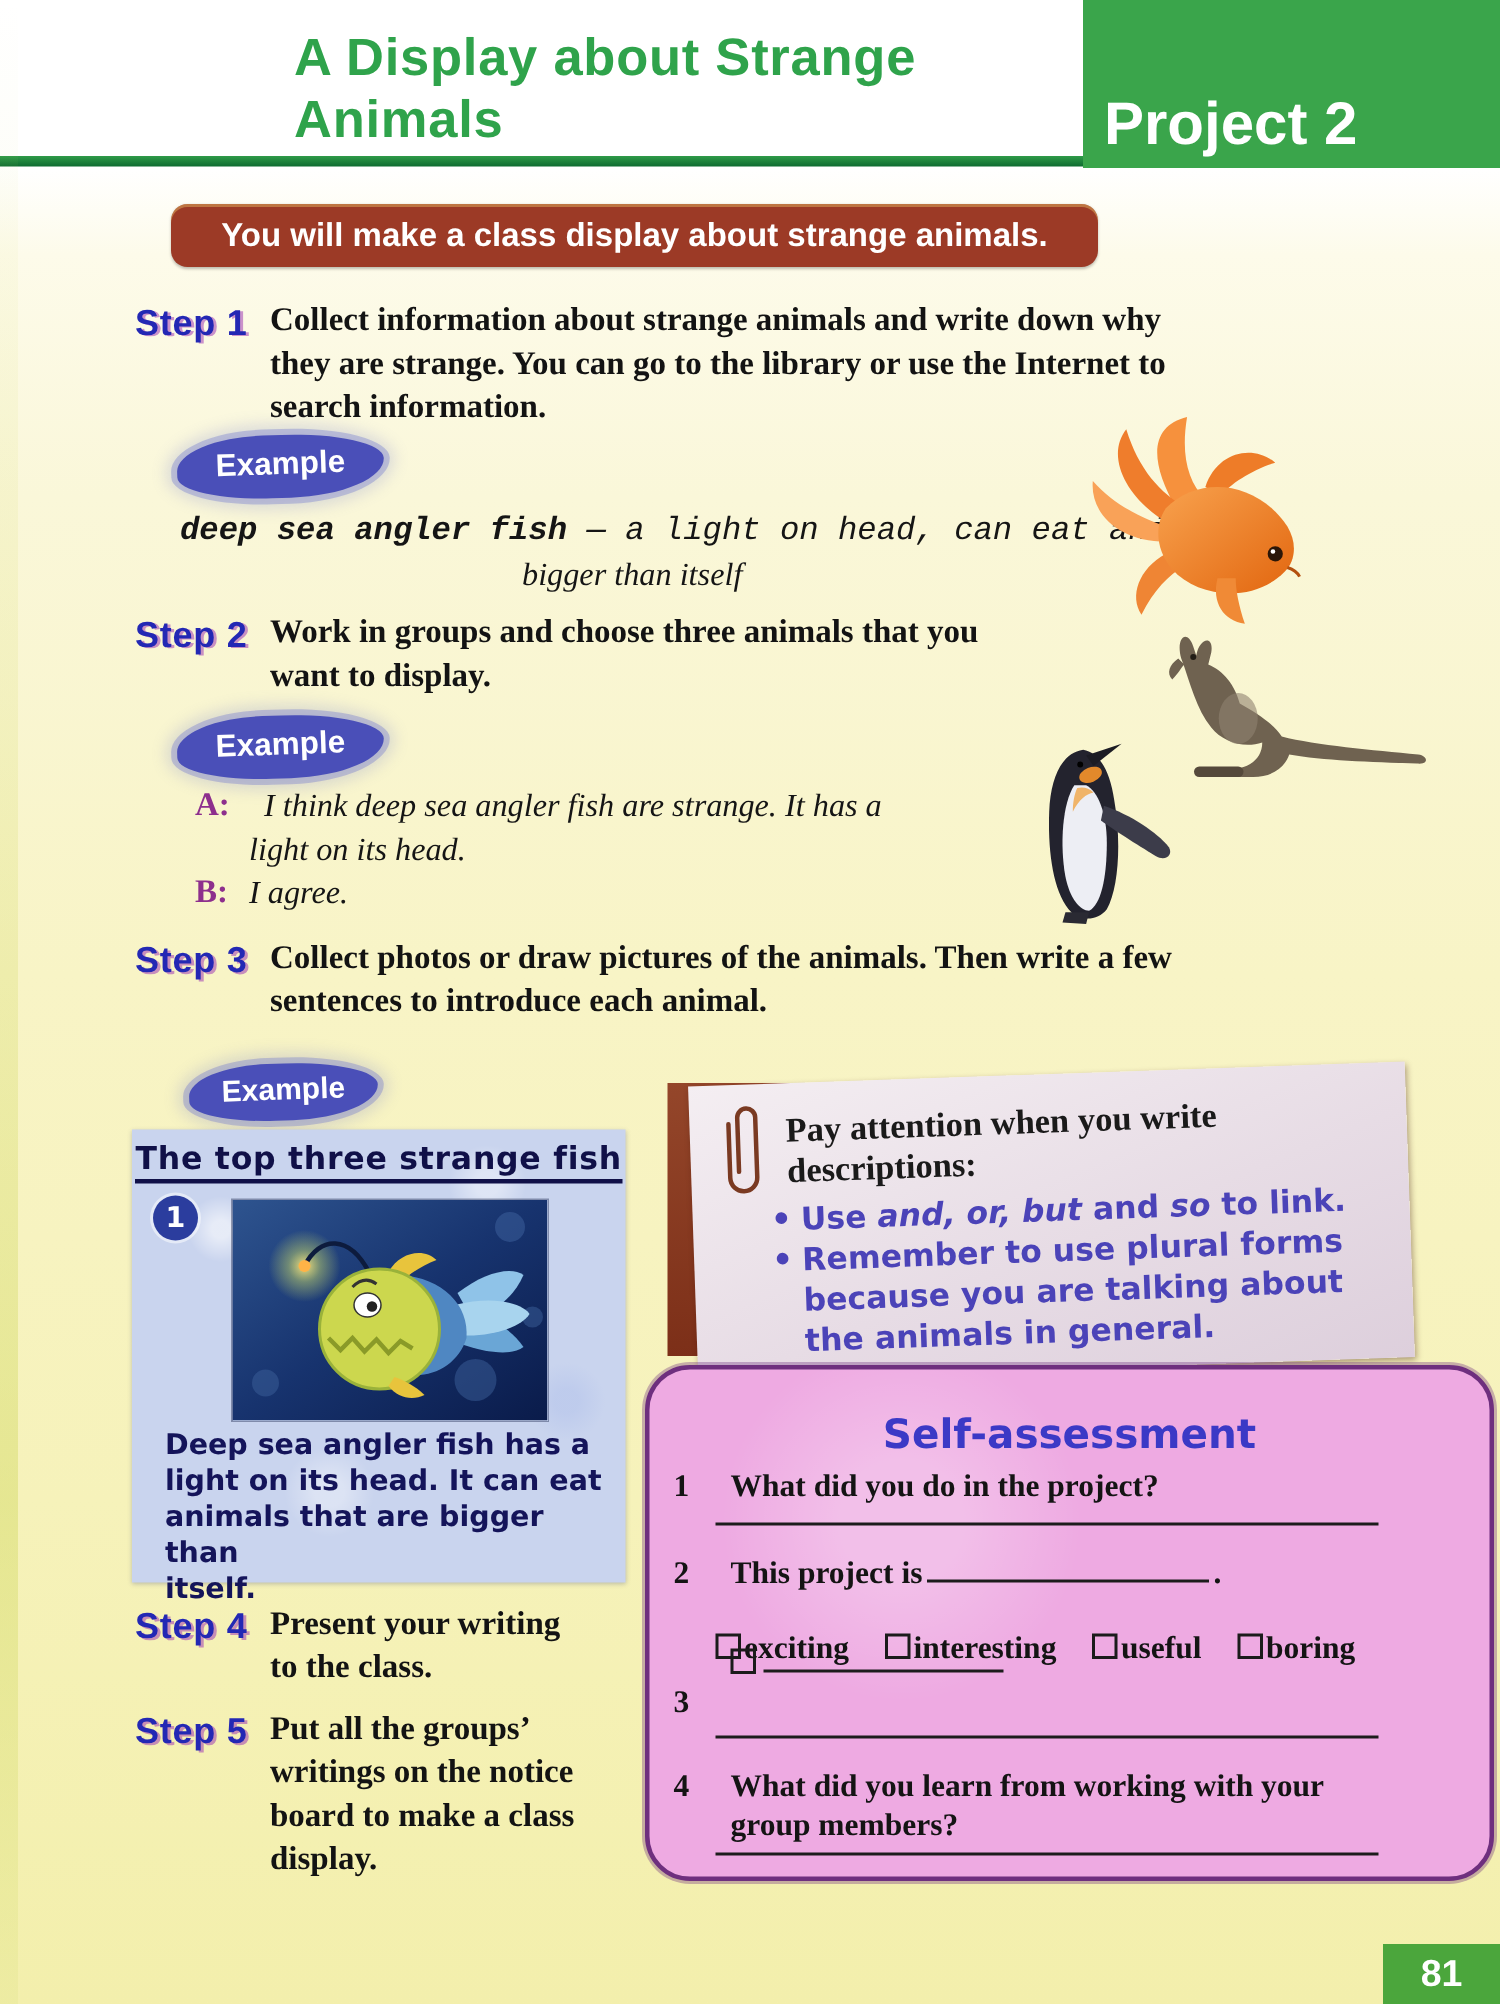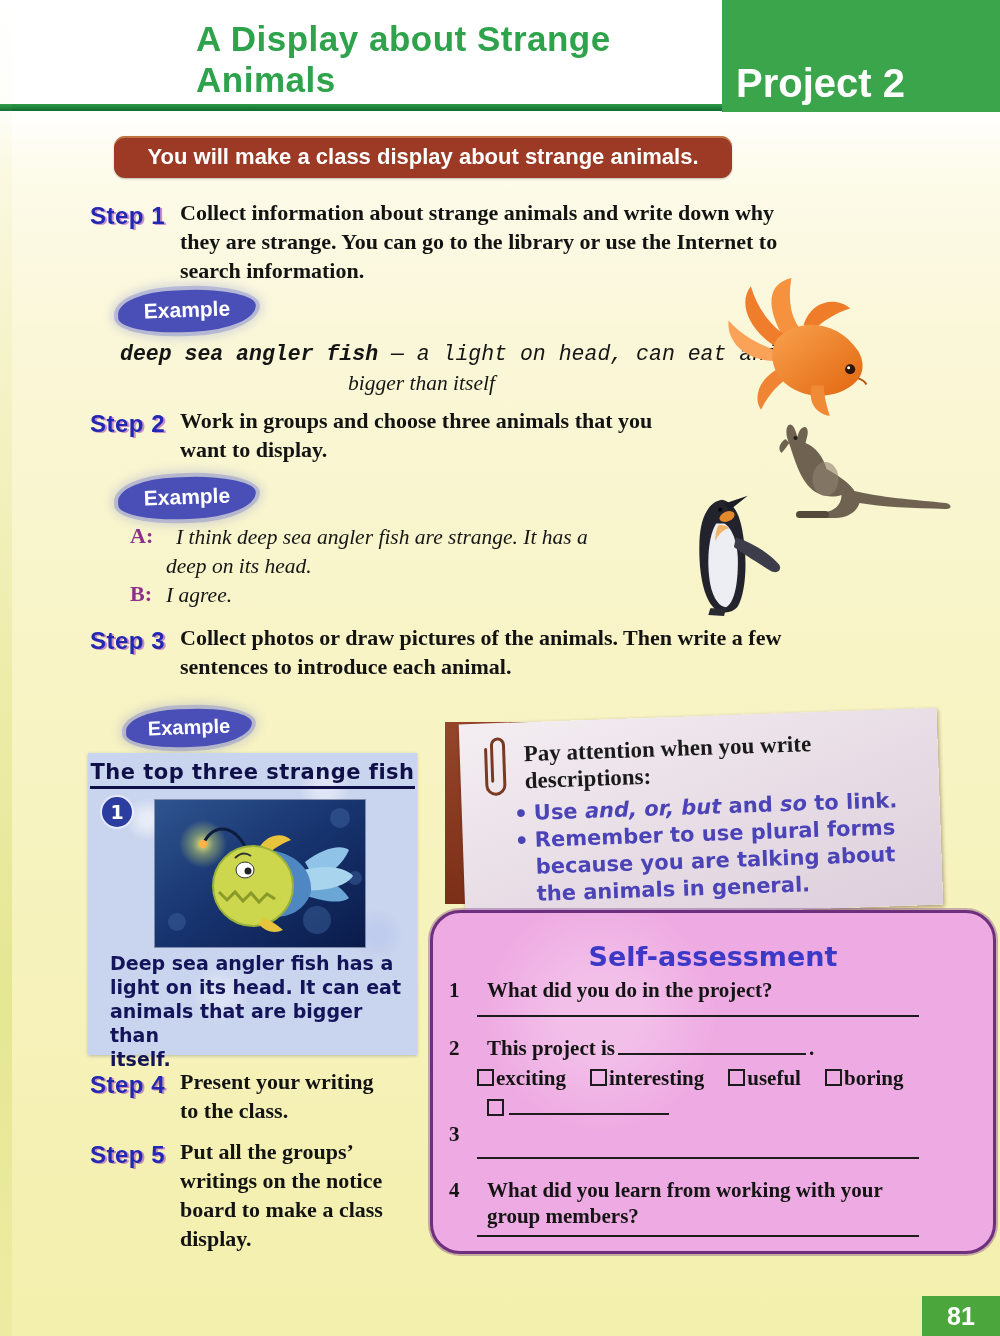--- a/index.html
+++ b/index.html
@@ -52,21 +52,21 @@
     background-image:radial-gradient(circle at 30% 30%,rgba(255,255,255,.25) 0 40px,rgba(255,255,255,0) 120px);
     border:3px solid #6e2f7e;border-radius:30px;box-shadow:0 0 0 2px rgba(110,47,126,.35);z-index:2;}
   .sa-title{position:absolute;left:0;top:28px;width:100%;text-align:center;font:bold 27px "DejaVu Sans",sans-serif;color:#3b39c6;}
   .q{position:absolute;font:bold 21px/26px "Liberation Serif",serif;color:#141414;}
   .qnum{position:absolute;left:16px;width:24px;}
   .qtext{position:absolute;left:44px;width:492px;margin-left:10px;}
   .blank-row{position:absolute;left:44px;width:442px;height:2px;background:#1c1c1c;}
   .iblank{display:inline-block;width:188px;height:16px;border-bottom:2px solid #1c1c1c;margin:0 3px;}
   .iblank2{display:inline-block;width:160px;height:16px;border-bottom:2px solid #1c1c1c;margin:0 3px;}
   .cb{display:inline-block;width:13px;height:13px;border:2px solid #1b1b1b;vertical-align:-1px;margin-right:2px;background:transparent;}
-  .opts{position:absolute;left:44px;display:flex;gap:24px;font:bold 21px/26px "Liberation Serif",serif;color:#141414;}
+  .opts{position:absolute;left:44px;display:flex;gap:24px;font:bold 21px/26px "Liberation Serif",serif;color:#141414;margin-top:20px;}
   
   .pagenum{left:922px;top:1296px;width:78px;height:40px;background:#4ba63c;color:#fff;
     font:bold 25px/40px "Liberation Sans",sans-serif;text-align:center;}
   .edge{left:0;top:0;width:12px;height:1336px;z-index:4;
     background:linear-gradient(180deg,rgba(255,255,255,0) 0%,rgba(214,219,108,.18) 35%,rgba(202,212,80,.38) 75%,rgba(224,228,140,.3) 100%);}
 </style>
 </head>
 <body>
 
 <div id="page">
@@ -140,21 +140,21 @@
       <path d="M50,38 C42,50 40,78 44,100 C47,115 54,123 60,123 C68,119 72,101 72,77 C72,57 66,42 58,38 Z" fill="#edeef4"></path>
       <path d="M52,40 C50,44 49,50 49,56 C53,48 58,44 63,43 C60,40 56,39 52,40 Z" fill="#f0b469"></path>
       <path d="M70,52 C88,58 106,70 114,80 C117,85 112,90 105,86 C92,78 76,68 68,62 Z" fill="#3c3c4a"></path>
       <path d="M44,124 L60,124 L58,132 L42,131 Z" fill="#2a2a33"></path>
       <circle cx="54" cy="24" r="2" fill="#000"></circle>
     </svg>
   </div>
 
   <div class="abs speaker" style="left:130px;top:523px;">A:</div>
   <div class="abs ital" style="left:166px;top:523px;white-space:nowrap;margin-left:10px;">I think deep sea angler fish are strange. It has a</div>
-  <div class="abs ital" style="left:166px;top:552px;white-space:nowrap;">deep on its head.</div>
+  <div class="abs ital" style="left:166px;top:552px;white-space:nowrap;">light on its head.</div>
   <div class="abs speaker" style="left:130px;top:581px;">B:</div>
   <div class="abs ital" style="left:166px;top:581px;white-space:nowrap;">I agree.</div>
 
   <div class="abs step-label" style="left:90px;top:627px;">Step 3</div>
   <div class="abs step-text" style="left:180px;top:623px;width:740px;">
     <div>Collect photos or draw pictures of the animals. Then write a few</div>
     <div>sentences to introduce each animal.</div>
   </div>
 
   <div class="abs badge" style="left:126px;top:709px;width:126px;height:38px;font-size:20px;line-height:36px;">Example</div>

